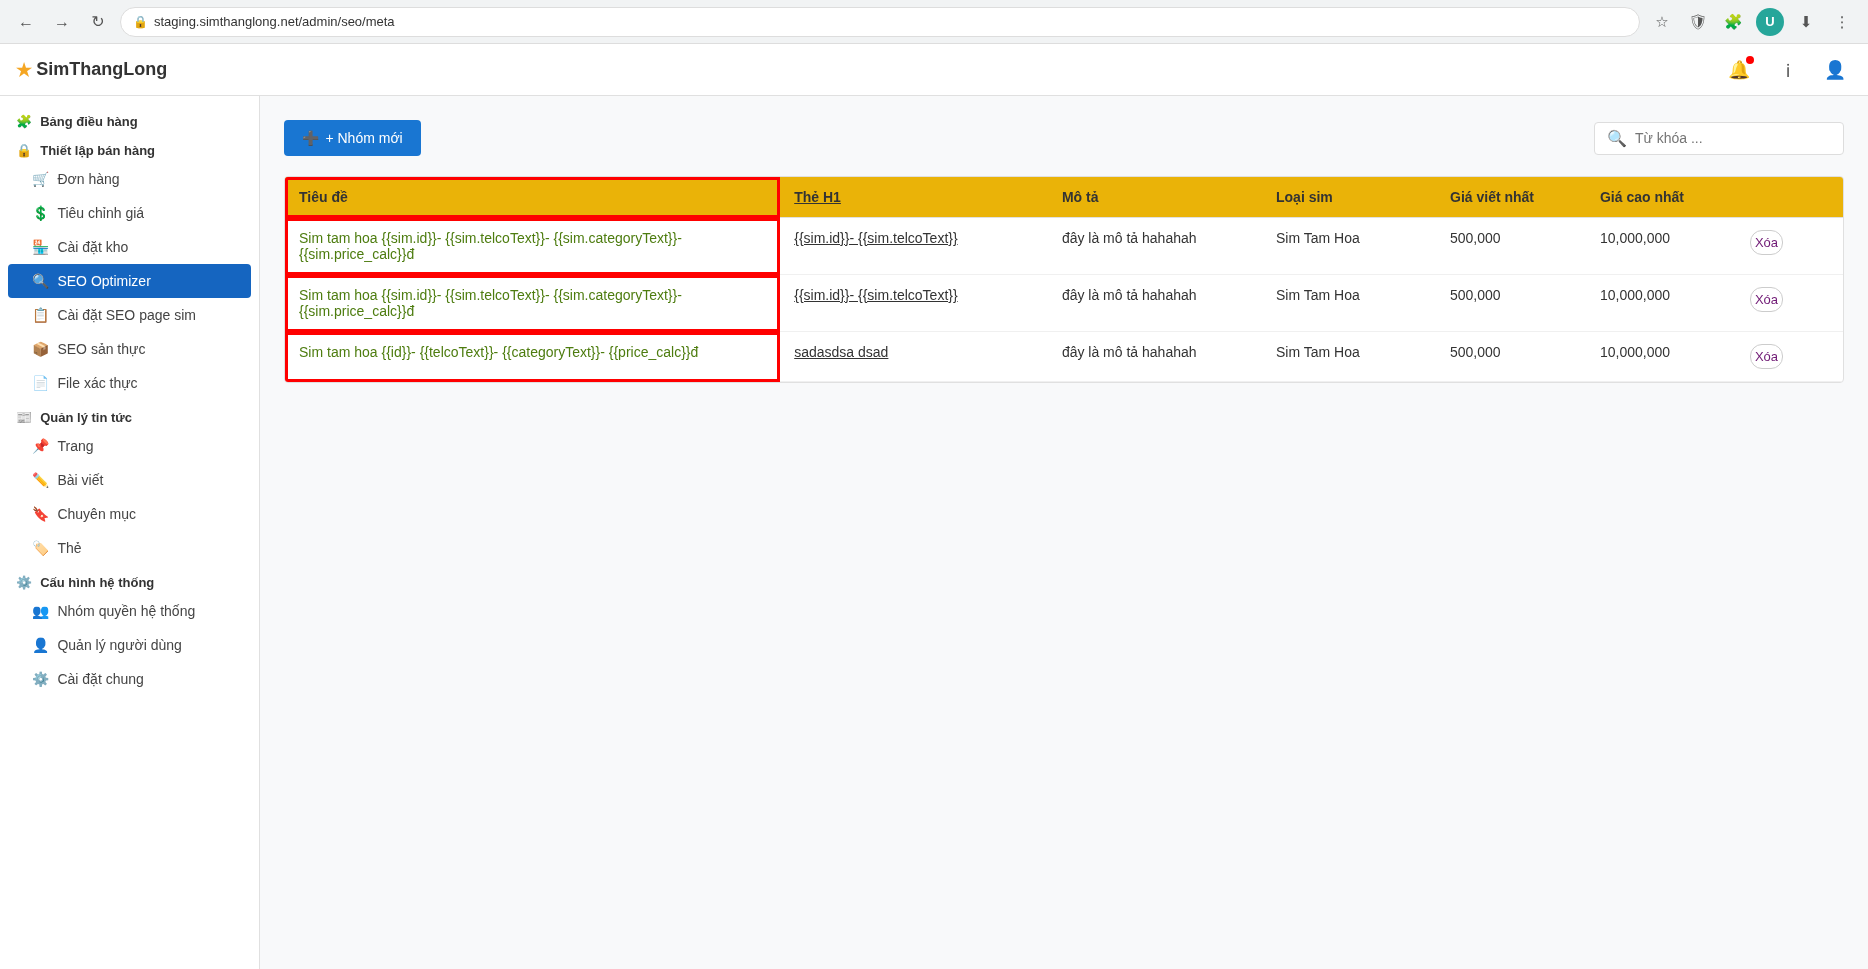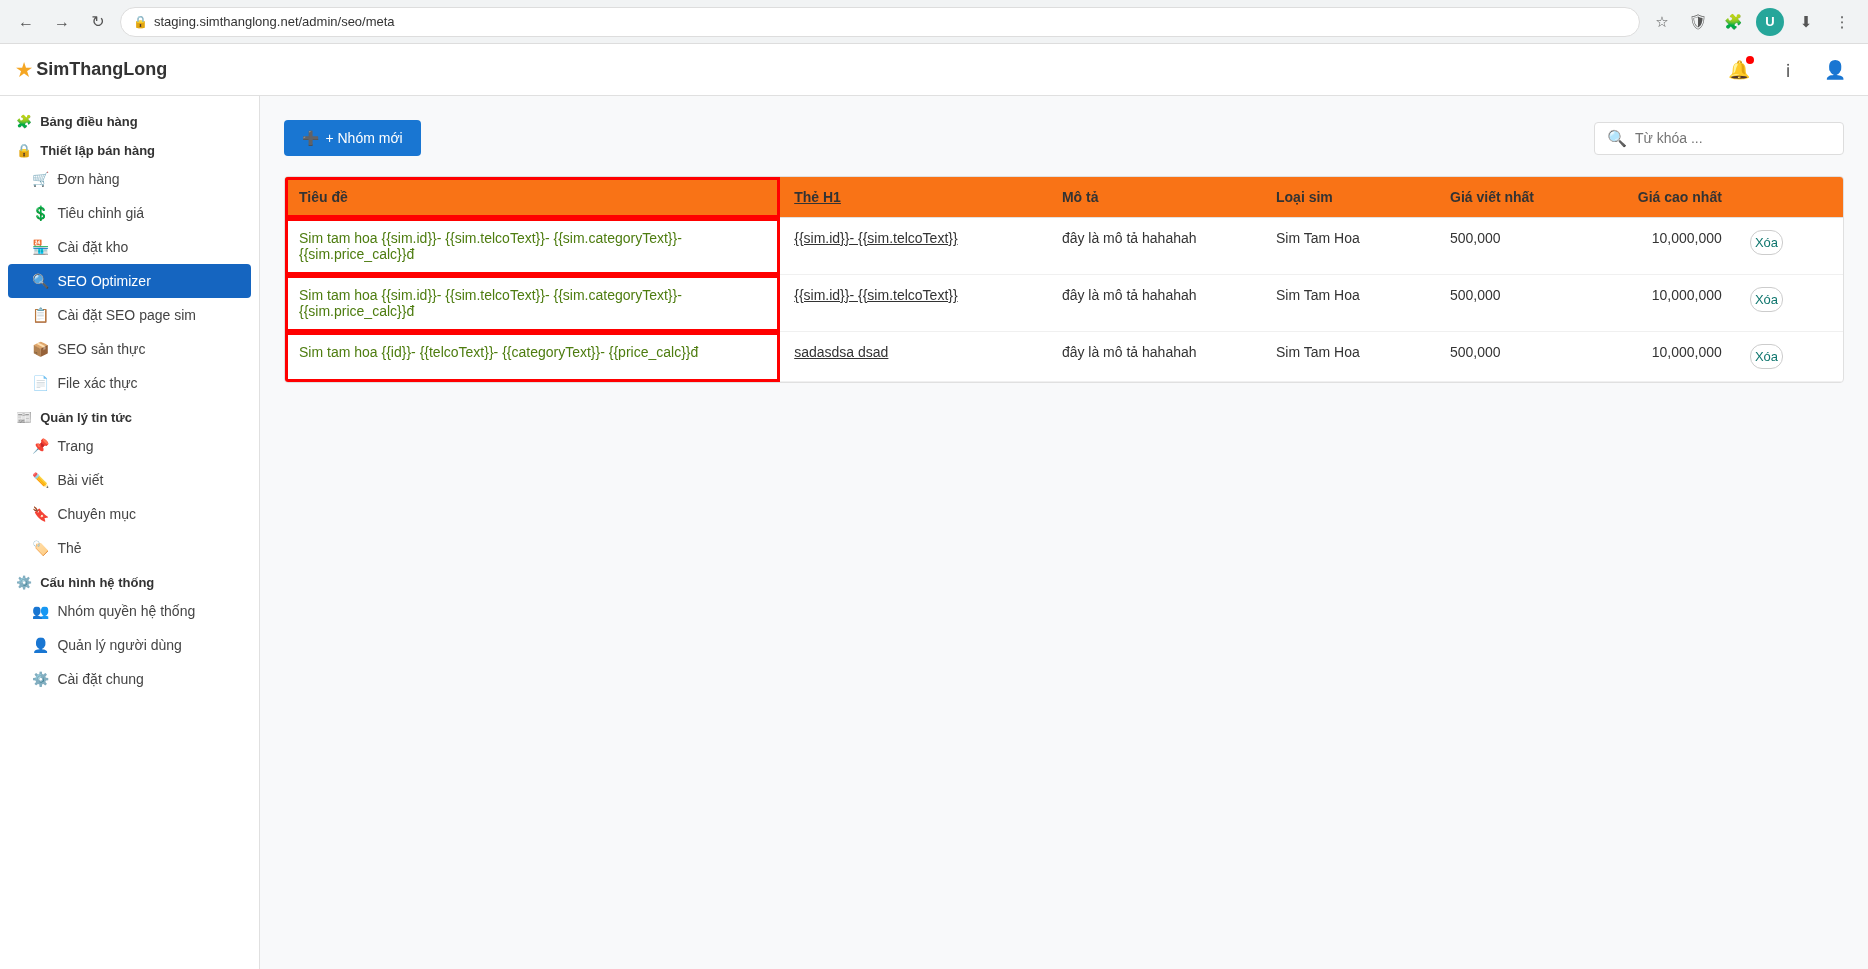--- a/index.html
+++ b/index.html
@@ -190,21 +190,21 @@
       border: 1px solid #e0e0e0;
       border-radius: 4px;
       overflow: hidden;
       position: relative;
     }
     table {
       width: 100%;
       border-collapse: collapse;
     }
     thead tr {
-      background: #f97316;
+      background: #eab308;
     }
     th {
       padding: 12px 14px;
       text-align: left;
       font-weight: 600;
       font-size: 14px;
       color: #333;
       border-bottom: 1px solid #e0e0e0;
       white-space: nowrap;
     }
@@ -220,36 +220,36 @@
       text-decoration: none;
       cursor: pointer;
     }
     .btn-delete {
       background: white;
       border: 1px solid #ccc;
       border-radius: 12px;
       padding: 4px 4px;
       font-size: 13px;
       cursor: pointer;
-      color: #0f766e;
+      color: #701a75;
     }
 
     
     .red-outline-col {
       outline: 3px solid red;
       outline-offset: -3px;
     }
 
     
     th:nth-child(1), td:nth-child(1) { width: 370px; }
     th:nth-child(2), td:nth-child(2) { width: 200px; text-decoration: underline; }
     th:nth-child(3), td:nth-child(3) { width: 160px; }
     th:nth-child(4), td:nth-child(4) { width: 130px; }
     th:nth-child(5), td:nth-child(5) { width: 110px; }
-    th:nth-child(6), td:nth-child(6) { width: 110px; text-align: right; }
+    th:nth-child(6), td:nth-child(6) { width: 110px; }
     th:nth-child(7), td:nth-child(7) { width: 80px; }
   </style>
 </head>
 <body>
 
 <div class="browser-bar">
   <button class="browser-nav-btn">←</button>
   <button class="browser-nav-btn">→</button>
   <button class="browser-nav-btn">↻</button>
   <div class="browser-address-bar">

